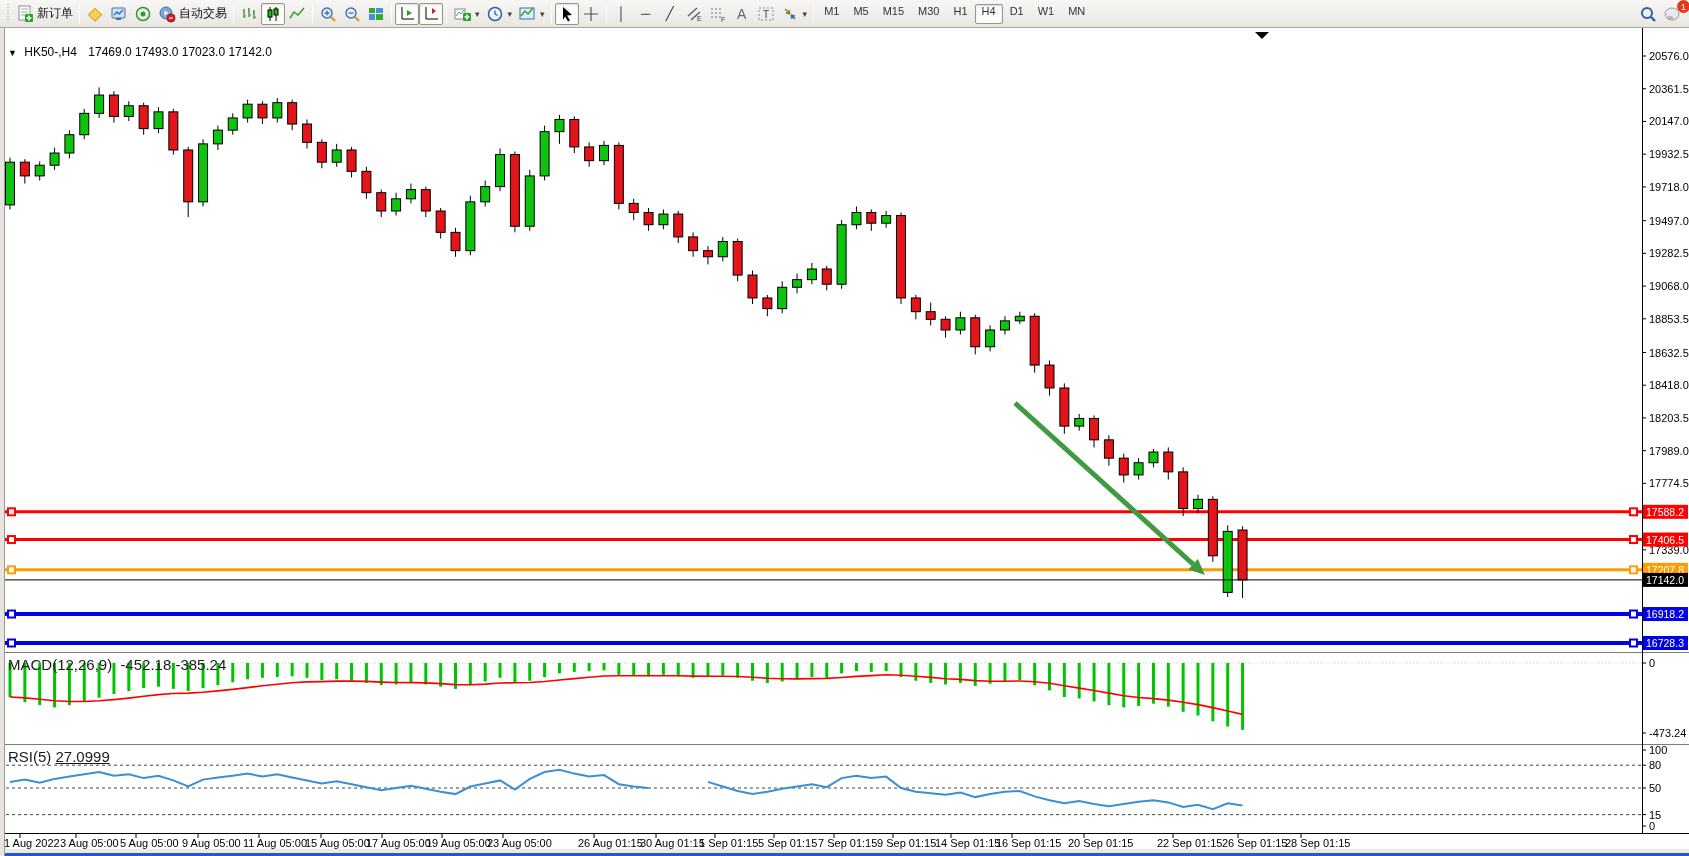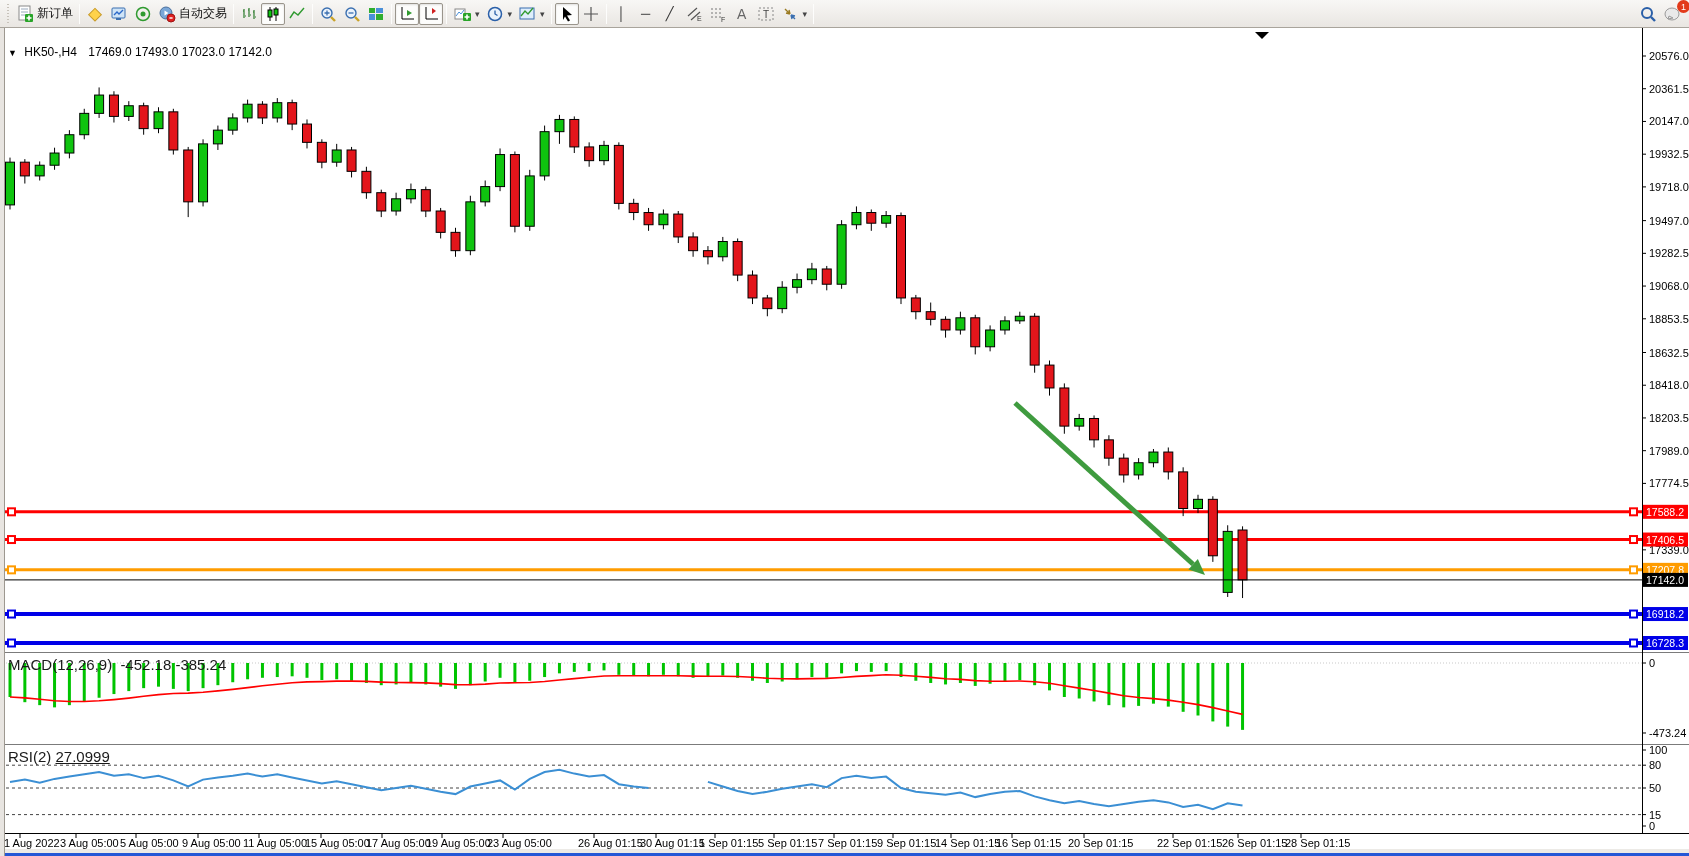--- a/index.html
+++ b/index.html
@@ -221,20 +221,31 @@
     </div>
     <div class="tb-btn">
       <svg width="18" height="18">
         <path d="M4 4l5 5M9 9l-1-4M9 9l-4-1" stroke="#9a7a20" stroke-width="1.4"></path>
         <path d="M14 14l-4-4M10 10l1 4M10 10l4 1" stroke="#3a6fb0" stroke-width="1.4"></path>
       </svg>
         <span class="dd">▾</span>
     </div>
   </div>
   <div class="tb-sep"></div>
+  <div class="tb-group" id="tf-group">
+      <div class="tf-btn">M1</div>
+      <div class="tf-btn">M5</div>
+      <div class="tf-btn">M15</div>
+      <div class="tf-btn">M30</div>
+      <div class="tf-btn">H1</div>
+      <div class="tf-btn active">H4</div>
+      <div class="tf-btn">D1</div>
+      <div class="tf-btn">W1</div>
+      <div class="tf-btn">MN</div>
+    </div>
 
   <div class="tb-right">
     <svg width="18" height="18">
       <circle cx="8" cy="8" r="5" fill="none" stroke="#2a5fa8" stroke-width="2"></circle>
       <path d="M12 12l4 4" stroke="#2a5fa8" stroke-width="2.4"></path>
     </svg>
     <div style="position:relative;">
       <svg width="20" height="18">
         <ellipse cx="9" cy="9" rx="7" ry="6" fill="#e9e9e9" stroke="#9a9a9a"></ellipse>
         <path d="M5 14l1-3 4 2z" fill="#e9e9e9" stroke="#9a9a9a"></path>
@@ -617,21 +628,21 @@
           <text x="1649" y="25.2" font-size="11" fill="#000">80</text>
           <line x1="1642" y1="44" x2="1646" y2="44" stroke="#000"></line>
           <text x="1649" y="48" font-size="11" fill="#000">50</text>
           <line x1="1642" y1="70.6" x2="1646" y2="70.6" stroke="#000"></line>
           <text x="1649" y="74.6" font-size="11" fill="#000">15</text>
           <line x1="1642" y1="82" x2="1646" y2="82" stroke="#000"></line>
           <text x="1649" y="86" font-size="11" fill="#000">0</text>
         </g>
       </svg>
     <div class="ind-label">
-      <span>RSI(2)</span>
+      <span>RSI(5)</span>
       <span style="text-decoration:underline;">27.0999</span>
     </div>
   </div>
 
   <div class="panel" id="time-axis">
     <svg id="time-svg" width="1689" height="16">
         <line x1="0" y1="0.5" x2="1689" y2="0.5" stroke="#000"></line>
         <g>
           <line x1="20" y1="1" x2="20" y2="5" stroke="#000"></line>
           <text x="4" y="14" font-size="11" fill="#000">1 Aug 2022</text>

